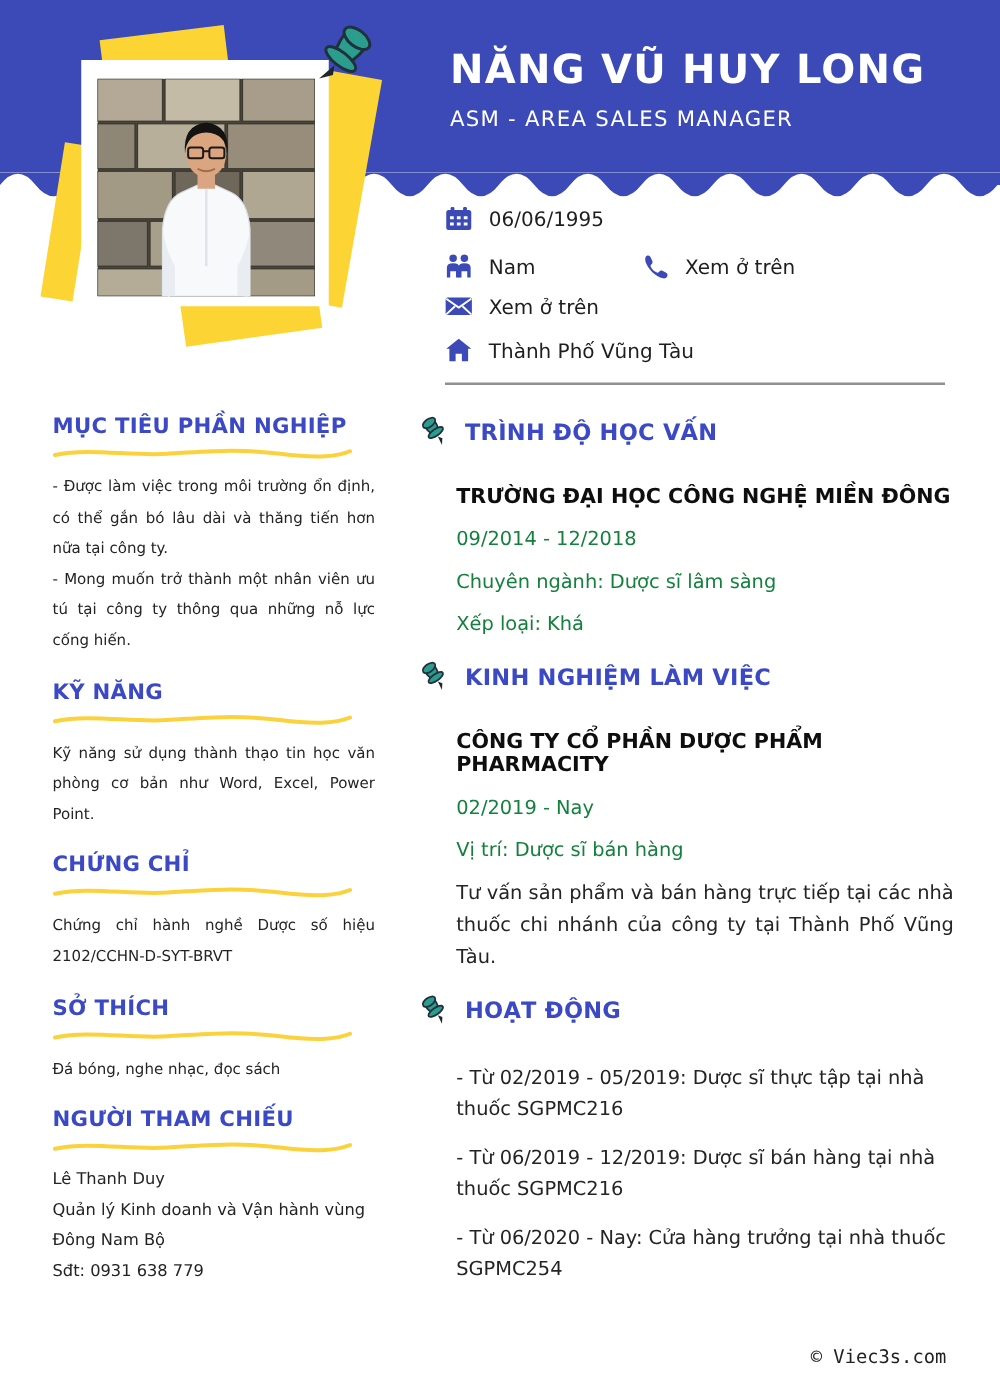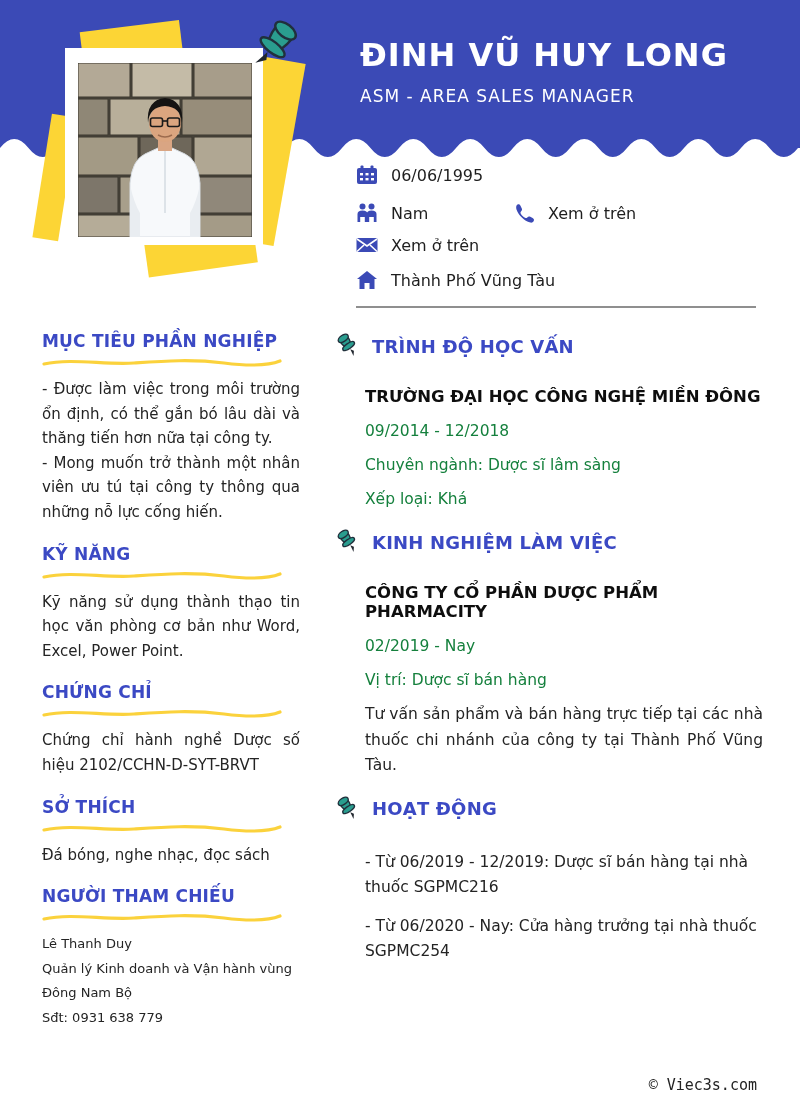--- a/index.html
+++ b/index.html
@@ -33,21 +33,21 @@
   .c-split { display:flex;align-items:flex-end; }
   .c-cell-a { width:157px; display:flex; align-items:center; }
   .c-cell-b { display:flex; align-items:center; }
   .c-divider { margin-top:13px; border:none; border-top:2px solid #8f8f8f; width:400px; }
 
   
   .left-col { position:absolute; left:42px; top:331px; width:258px; }
   .l-section { margin-bottom:19px; }
   .l-heading { color:#3B49C4; font-size:17px; font-weight:700; letter-spacing:0.2px; }
   .l-wave { display:block; margin-top:5px; }
-  .l-body { margin-top:9px; font-size:15px; line-height:24.6px; text-align:justify; white-space:pre-line; color:#242424; }
+  .l-body { margin-top:9px; font-size:12px; line-height:24.6px; text-align:justify; white-space:pre-line; color:#242424; }
   .l-line { font-size:13px; line-height:24.6px; color:#242424; }
   .ref-lines { margin-top:9px; }
 
   .right-col { position:absolute; left:333px; top:331px; width:430px; }
   .r-section { margin-bottom:15px; }
   .r-heading { display:flex; align-items:center; gap:9px; margin-bottom:26px; }
   .pin-sm { width:30px; height:30px; flex:0 0 auto; }
   .r-heading-text { color:#3B49C4; font-size:18px; font-weight:700; letter-spacing:0.2px; }
   .r-entry { padding-left:32px; }
   .r-entry-title { font-size:16.5px; font-weight:700; color:#0e0e0e; margin-bottom:13px; }
@@ -61,21 +61,21 @@
 <body>
 
 <div class="page">
 
   <div class="header-band"></div>
   <svg class="header-wave" viewBox="0 0 800 22" preserveAspectRatio="none">
     <path fill="#3B4AB6" d="M0,10 Q14.25,-8 28.5,10 T57,10 T85.5,10 T114,10 T142.5,10 T171,10 T199.5,10 T228,10 T256.5,10 T285,10 T313.5,10 T342,10 T370.5,10 T399,10 T427.5,10 T456,10 T484.5,10 T513,10 T541.5,10 T570,10 T598.5,10 T627,10 T655.5,10 T684,10 T712.5,10 T741,10 T769.5,10 T798,10 L800,10 L800,0 L0,0 Z"></path>
   </svg>
 
   <div class="name-block">
-    <div class="cv-name">ĐINH VŨ HUY LONG</div>
+    <div class="cv-name">NĂNG VŨ HUY LONG</div>
     <div class="cv-title">ASM - AREA SALES MANAGER</div>
   </div>
 
   <div class="collage">
     <div class="y-shape ys-topleft"></div>
     <div class="y-shape ys-right"></div>
     <div class="y-shape ys-left"></div>
     <div class="y-shape ys-bottom"></div>
 
     <div class="polaroid">
@@ -280,20 +280,21 @@
           <g transform="rotate(-35 18 17)">
             <path d="M12.5,8 C12.5,13.5 13.6,15.7 14.2,17.8 L21.8,17.8 C22.4,15.7 23.5,13.5 23.5,8 Z" fill="#2A9D8F" stroke="#20303c" stroke-width="1.7"></path>
             <ellipse cx="18" cy="7" rx="6.8" ry="3.8" fill="#2A9D8F" stroke="#20303c" stroke-width="1.7"></ellipse>
             <ellipse cx="18" cy="18.3" rx="8.2" ry="3.2" fill="#2A9D8F" stroke="#20303c" stroke-width="1.7"></ellipse>
             <path d="M17.5,22.5 L16,31.5 L20,26.5 Z" fill="#20262e"></path>
           </g>
         </svg>
         <span class="r-heading-text">HOẠT ĐỘNG</span>
       </div>
       <div class="r-entry">
+        <p class="r-item">- Từ 02/2019 - 05/2019: Dược sĩ thực tập tại nhà thuốc SGPMC216</p>
         <p class="r-item">- Từ 06/2019 - 12/2019: Dược sĩ bán hàng tại nhà thuốc SGPMC216</p>
         <p class="r-item">- Từ 06/2020 - Nay: Cửa hàng trưởng tại nhà thuốc SGPMC254</p>
       </div>
     </div>
 
   </div>
 
   <div class="footer">© Viec3s.com</div>
 
 </div>

